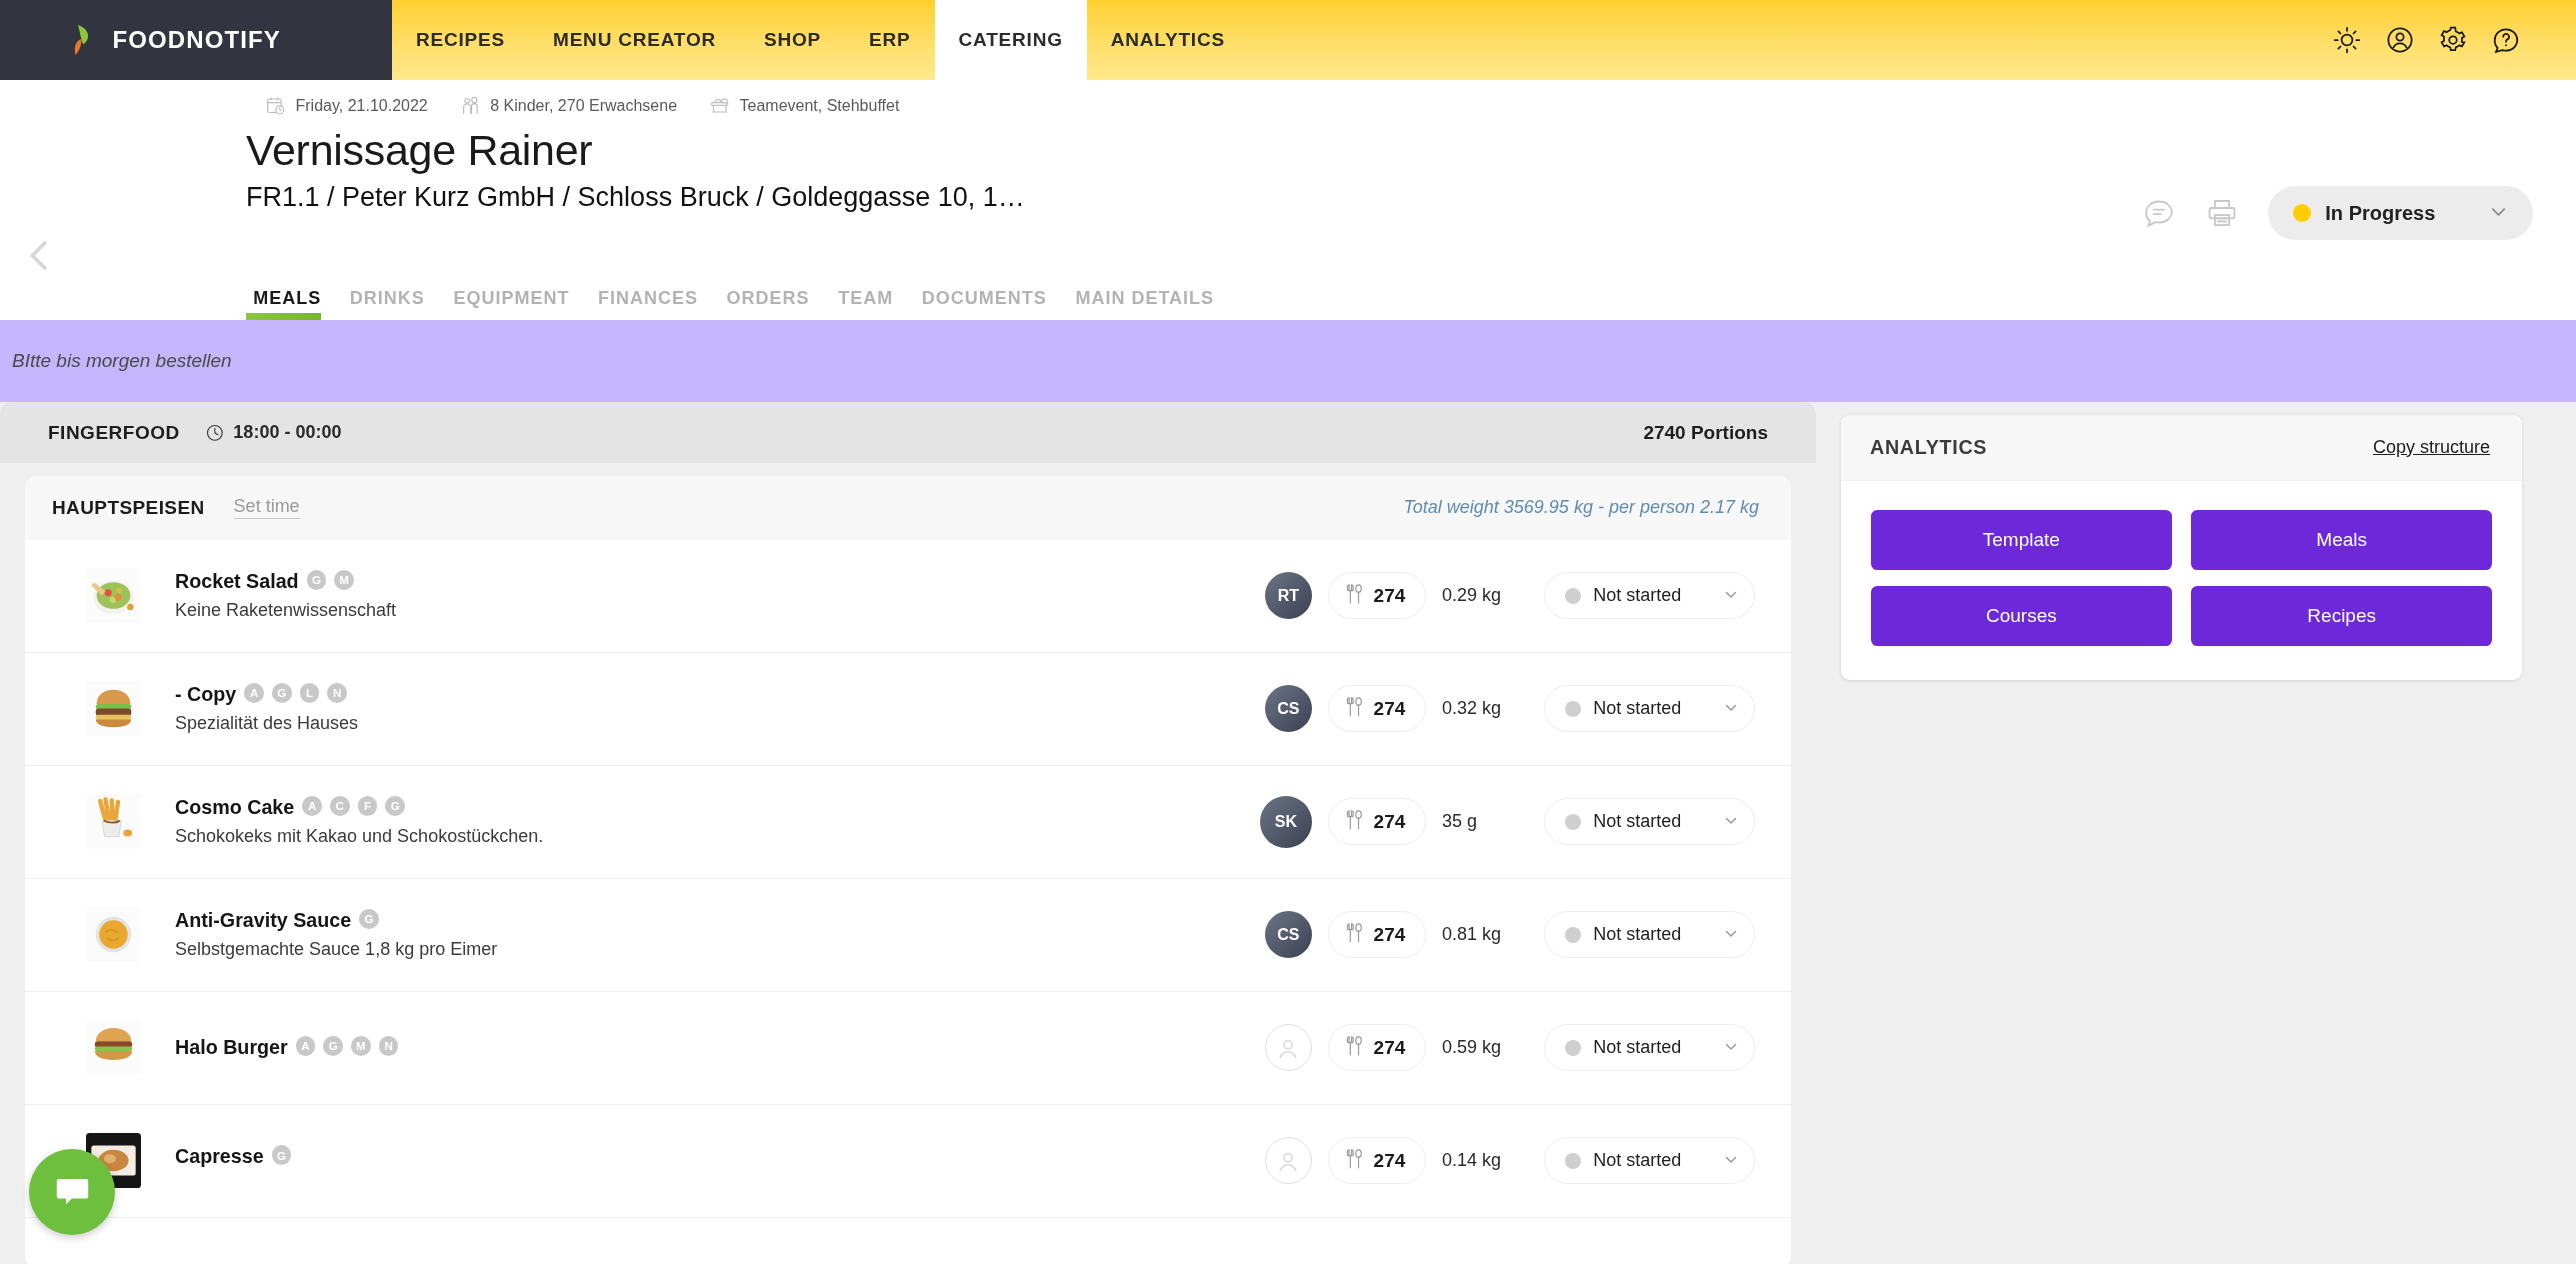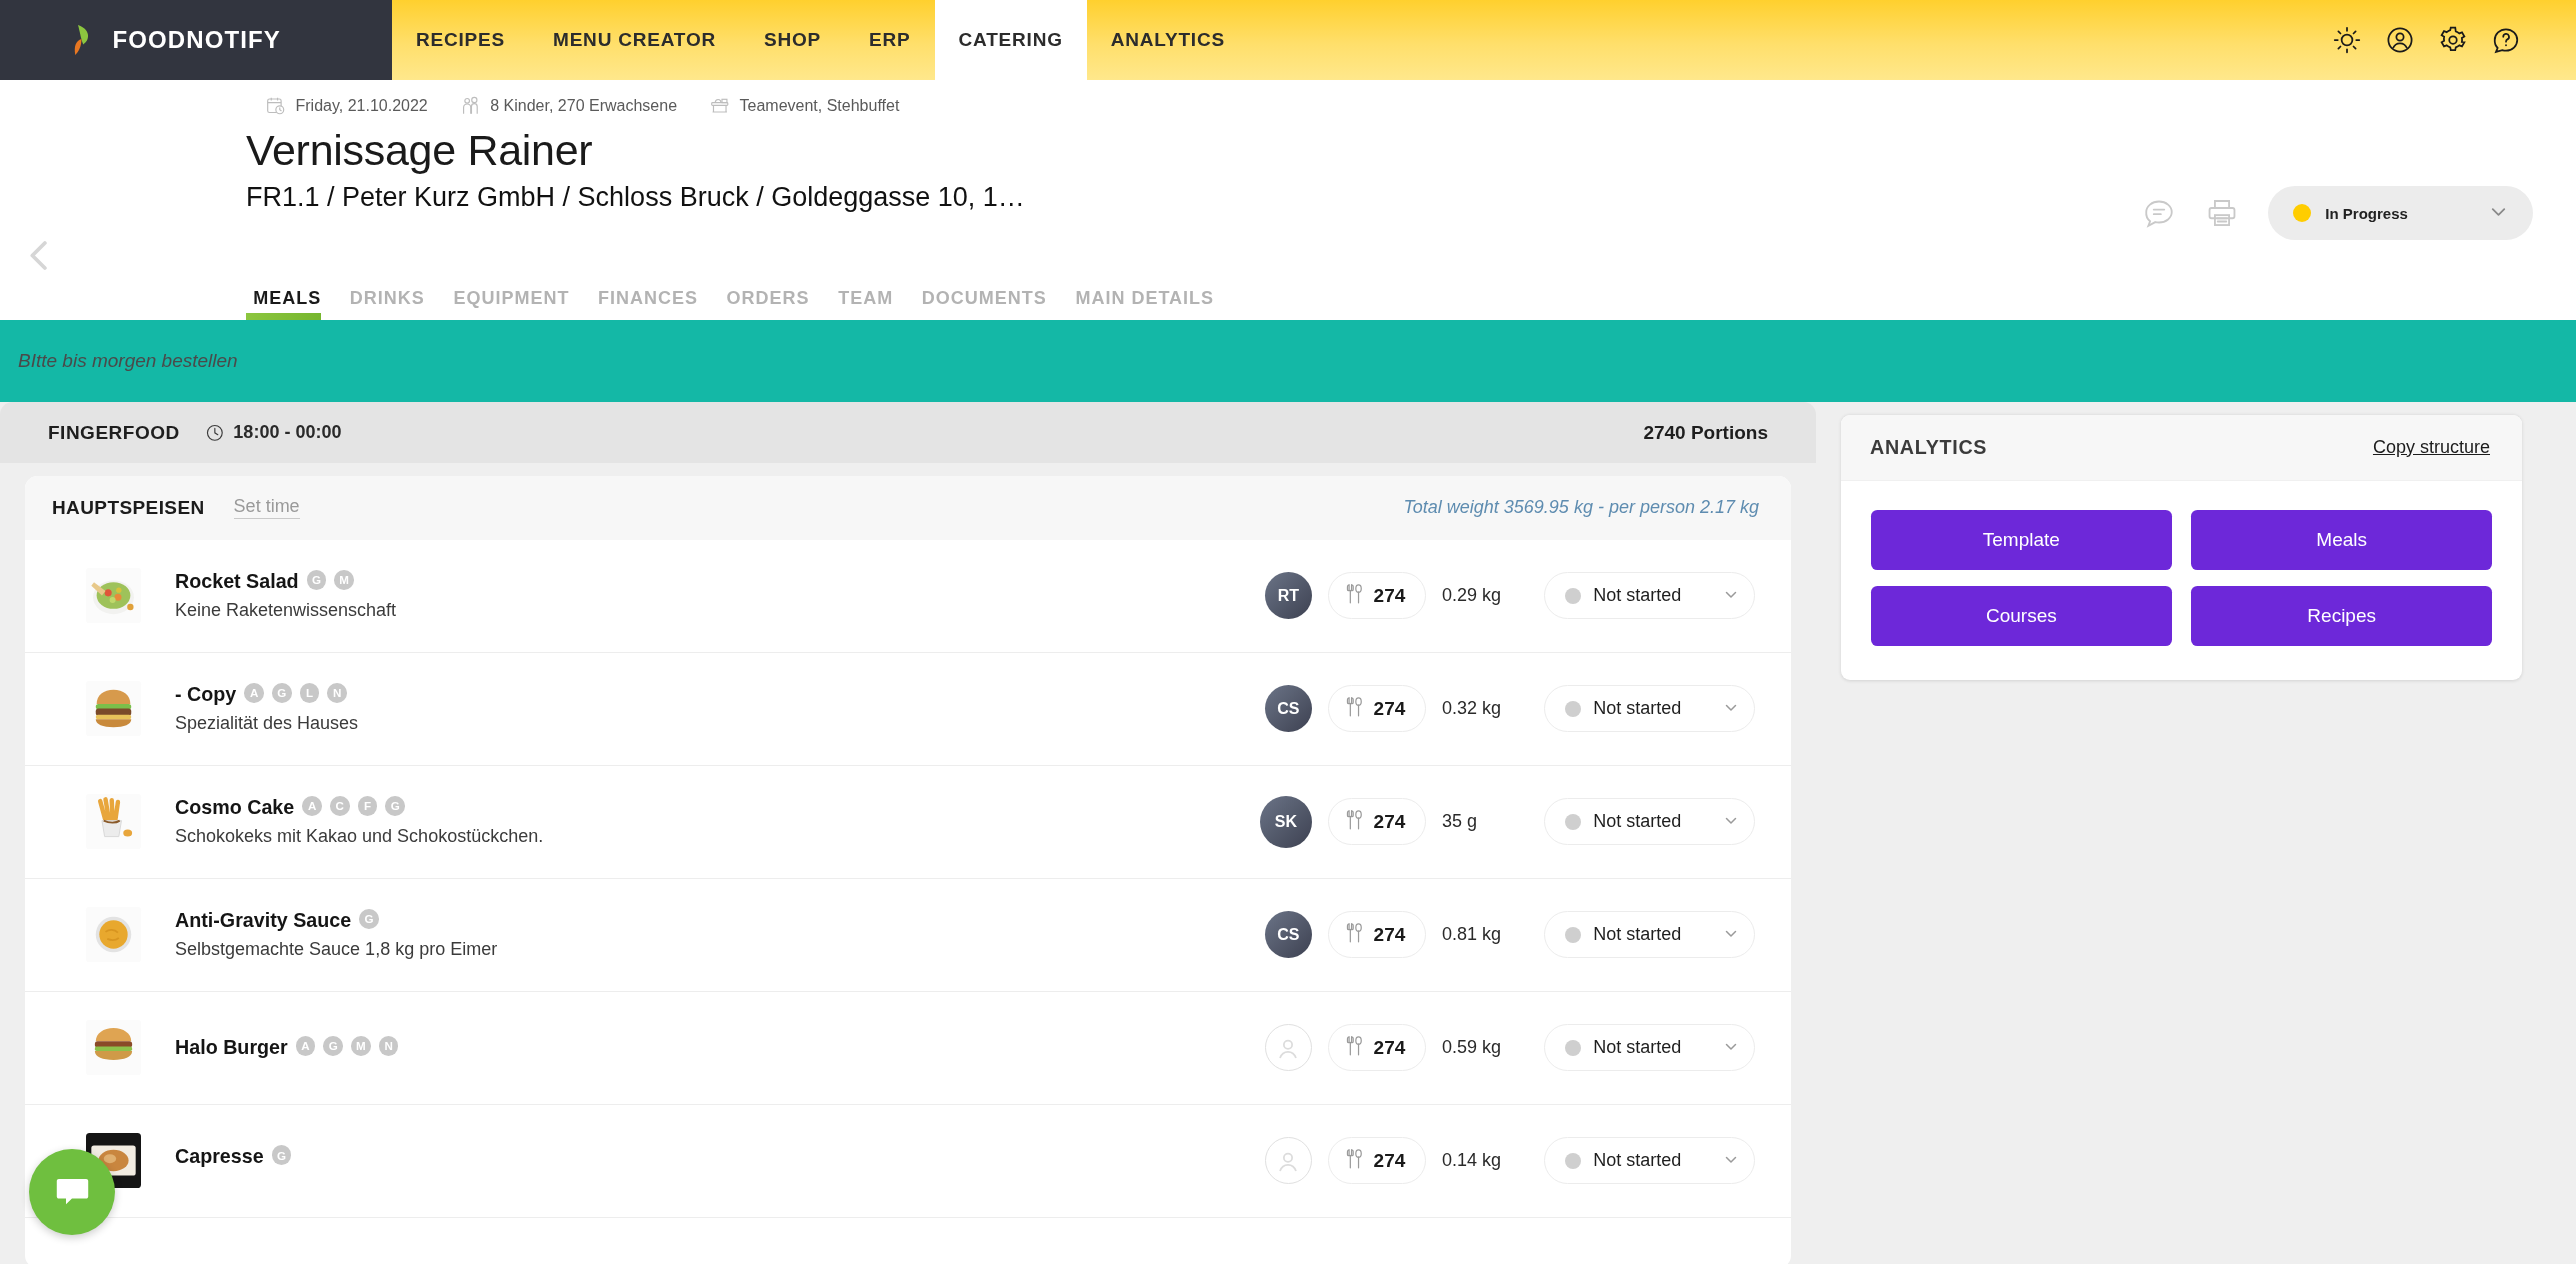--- a/index.html
+++ b/index.html
@@ -107,21 +107,21 @@
     display: flex; align-items: center;
     gap: 14.3px;
     background: #ececec;
     border-radius: 30px;
     height: 54px;
     padding: 0 23px 0 25px;
     cursor: pointer;
     min-width: 265px;
   }
   .status-dot { width: 18px; height: 18px; border-radius: 50%; background: #FFCD00; flex: none; }
-  .status-label { font-size: 15px; font-weight: bold; color: #222; }
+  .status-label { font-size: 20px; font-weight: bold; color: #222; }
   .status-caret { margin-left: auto; }
 
   
   .tabs {
     display: flex; align-items: flex-end;
     gap: 0;
     padding-left: 246px;
     height: 48px;
     background: #fff;
   }
@@ -140,24 +140,24 @@
   .tab.active::after {
     content: "";
     position: absolute;
     left: 0; right: 14.3px; bottom: 0;
     height: 7.2px;
     background: linear-gradient(90deg,#8CC63F,#76B62E);
   }
 
   
   .notice {
-    background: #14b8a6;
+    background: #c4b5fd;
     height: 82px;
     display: flex; align-items: center;
-    padding-left: 18px;
+    padding-left: 12px;
   }
   .notice span {
     font-style: italic;
     font-size: 19px;
     color: #4a4a4a;
   }
 
   
   .body {
     display: flex;

